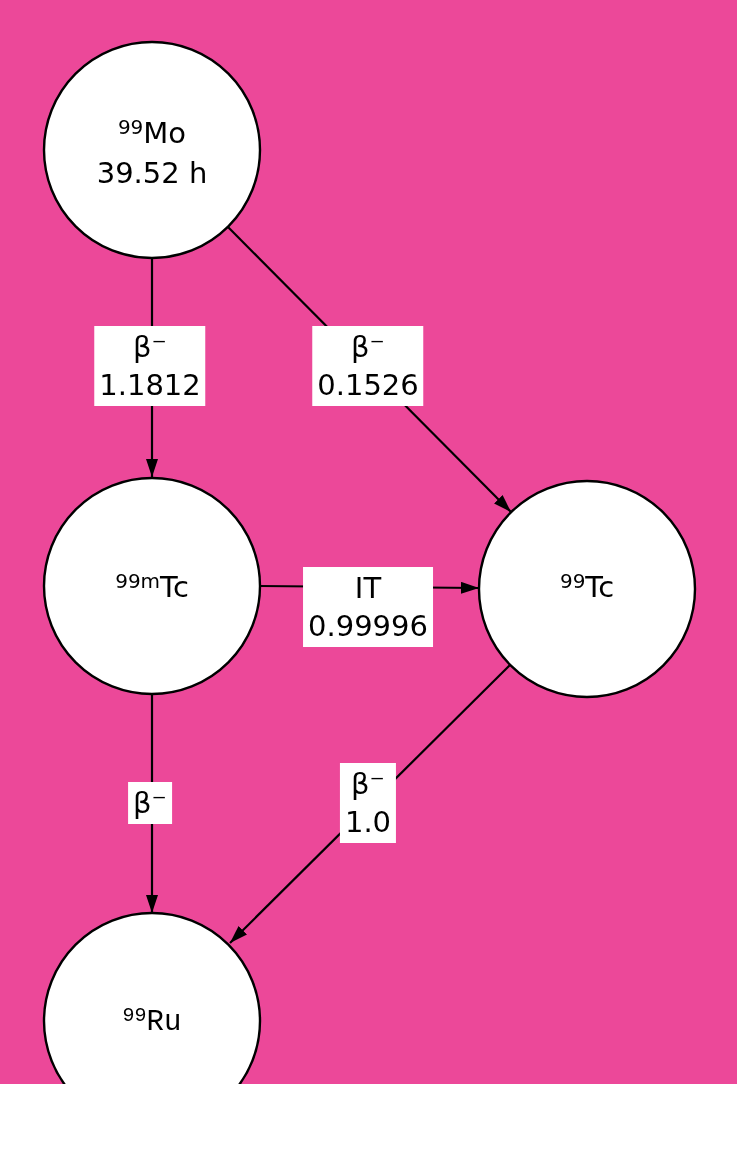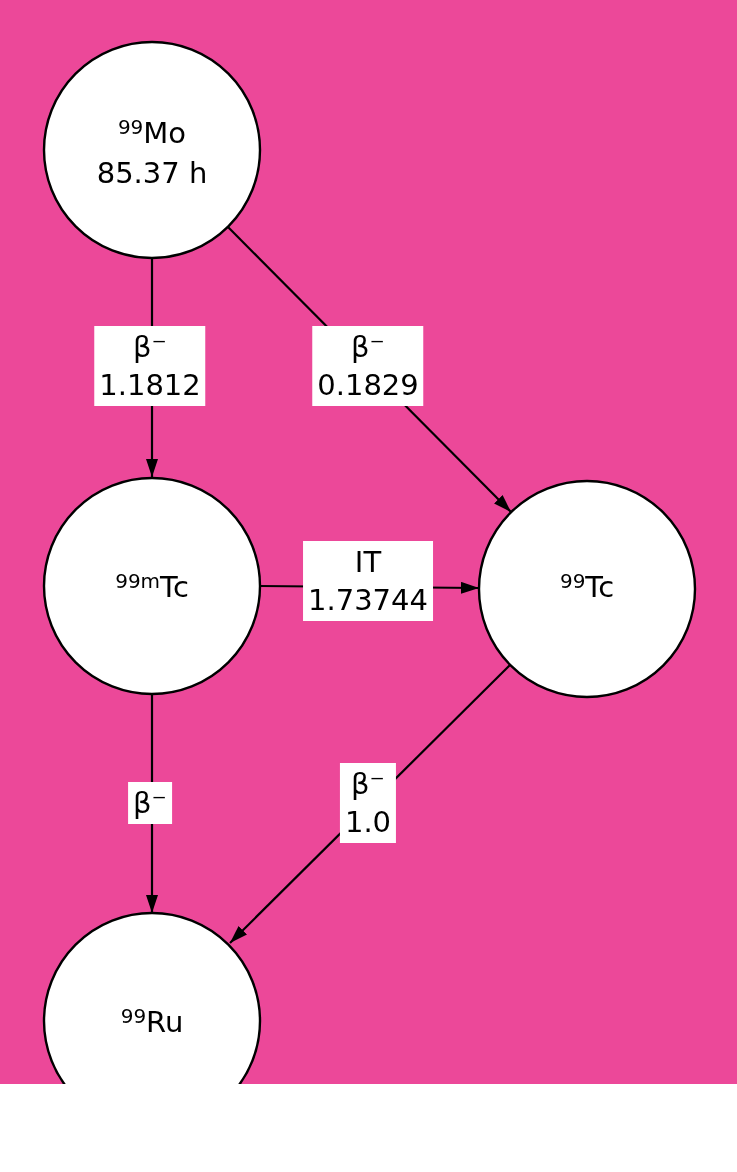--- a/index.html
+++ b/index.html
@@ -65,48 +65,48 @@
     <line x1="510" y1="665" x2="230" y2="943" stroke="#000000" stroke-width="2.2" marker-end="url(#arrow)"></line>
 
     <circle cx="152" cy="150" r="108" fill="#ffffff" stroke="#000000" stroke-width="2.4"></circle>
     <circle cx="152" cy="586" r="108" fill="#ffffff" stroke="#000000" stroke-width="2.4"></circle>
     <circle cx="587" cy="589" r="108" fill="#ffffff" stroke="#000000" stroke-width="2.4"></circle>
     <circle cx="152" cy="1021" r="108" fill="#ffffff" stroke="#000000" stroke-width="2.4"></circle>
   </svg>
 
   <div class="node-label" style="left:152px; top:150px;">
     <div><span class="sup">99</span><span>Mo</span></div>
-    <div>85.37 h</div>
+    <div>39.52 h</div>
   </div>
 
   <div class="node-label" style="left:152px; top:584px;text-align:center;">
     <div><span class="sup">99m</span><span>Tc</span></div>
   </div>
 
   <div class="node-label" style="left:587px; top:584px;text-align:center;">
     <div><span class="sup">99</span><span>Tc</span></div>
   </div>
 
-  <div class="node-label" style="left:152px; top:1019px;">
+  <div class="node-label" style="left:152px; top:1019px;font-family:Liberation Mono, monospace;">
     <div><span class="sup">99</span><span>Ru</span></div>
   </div>
 
   <div class="edge-label" style="left:150px; top:366px;">
     <div>β⁻</div>
     <div>1.1812</div>
   </div>
 
   <div class="edge-label" style="left:368px; top:366px;">
     <div>β⁻</div>
-    <div>0.1829</div>
+    <div>0.1526</div>
   </div>
 
-  <div class="edge-label" style="left:368px; top:581px;">
+  <div class="edge-label" style="left:368px; top:607px;">
     <div>IT</div>
-    <div>1.73744</div>
+    <div>0.99996</div>
   </div>
 
   <div class="edge-label" style="left:150px; top:803px;">
     <div>β⁻</div>
   </div>
 
   <div class="edge-label" style="left:368px; top:803px;">
     <div>β⁻</div>
     <div>1.0</div>
   </div>

